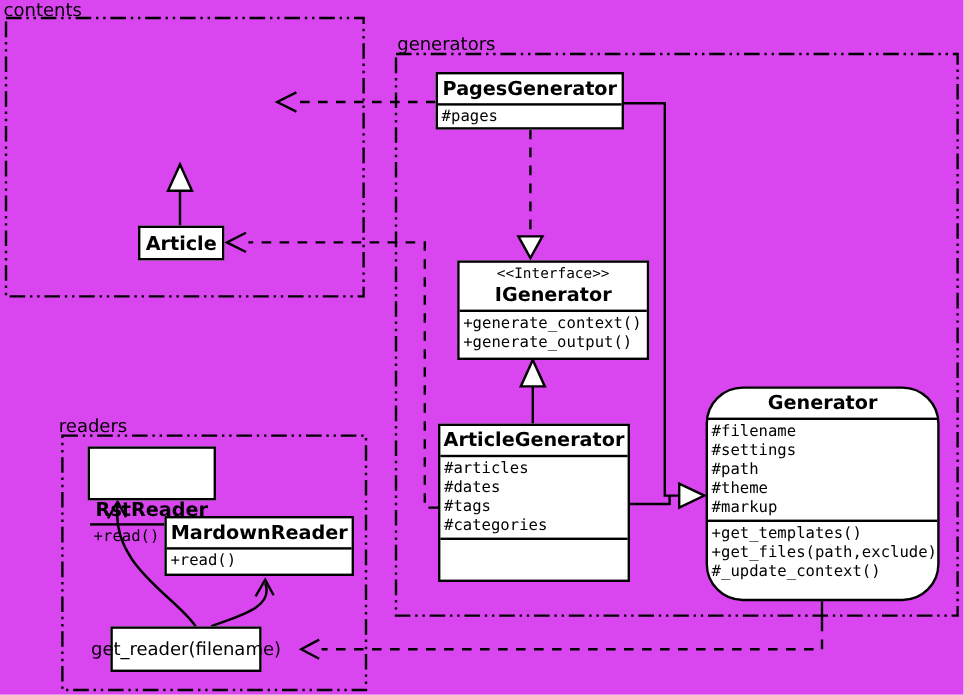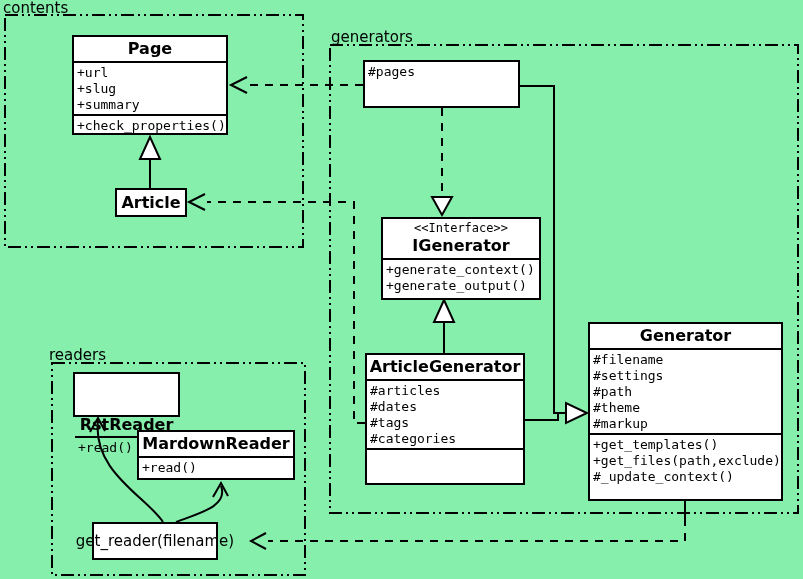--- a/index.html
+++ b/index.html
@@ -1,19 +1,19 @@
 <!DOCTYPE html>
 <html><head>
 <meta charset="utf-8">
 <style>
   html,body{margin:0;padding:0;background:#ffffff;}
   .canvas{
     position:relative;
     width:803px;height:579px;
-    background:#86efac;
+    background:#d946ef;
     font-family:"DejaVu Sans", sans-serif;
     overflow:hidden;
   }
   svg.layer{position:absolute;left:0;top:0;width:803px;height:579px;}
   .pkg-label{
     position:absolute;
     font:15px/17px "DejaVu Sans", sans-serif;
     color:#000;
     white-space:nowrap;
   }
@@ -97,37 +97,27 @@
     <polyline points="90,432 98,418 105,431"></polyline>
 
     <path d="M 176 522 C 196 514 229 507 221 486"></path>
     <polyline points="213,497 221,483 228,496"></polyline>
   </svg>
 
   <div class="pkg-label" style="left:3px;top:0px;">contents</div>
   <div class="pkg-label" style="left:331px;top:29px;">generators</div>
   <div class="pkg-label" style="left:49px;top:347px;">readers</div>
 
-  <div class="uml-class" style="left:72px;top:35px;width:156px;height:100px;">
-    <div class="uml-title">Page</div>
-    <div class="uml-sec">
-      <div class="uml-line">+url</div>
-      <div class="uml-line">+slug</div>
-      <div class="uml-line">+summary</div>
-    </div>
-    <div class="uml-sec last">
-      <div class="uml-line">+check_properties()</div>
-    </div>
-  </div>
 
   <div class="uml-class title-only" style="left:115px;top:188px;width:72px;height:29px;">
     <div class="uml-title">Article</div>
   </div>
 
   <div class="uml-class" style="left:363px;top:60px;width:157px;height:48px;">
+    <div class="uml-title">PagesGenerator</div>
     <div class="uml-sec last">
       <div class="uml-line">#pages</div>
     </div>
   </div>
 
   <div class="uml-class" style="left:381px;top:217px;width:160px;height:83px;">
     <div class="uml-stereotype">&lt;&lt;Interface&gt;&gt;</div>
     <div class="uml-title with-stereo">IGenerator</div>
     <div class="uml-sec last">
       <div class="uml-line">+generate_context()</div>
@@ -138,21 +128,21 @@
   <div class="uml-class" style="left:365px;top:353px;width:160px;height:132px;">
     <div class="uml-title">ArticleGenerator</div>
     <div class="uml-sec">
       <div class="uml-line">#articles</div>
       <div class="uml-line">#dates</div>
       <div class="uml-line">#tags</div>
       <div class="uml-line">#categories</div>
     </div>
   </div>
 
-  <div class="uml-class" style="left:588px;top:322px;width:195px;height:179px;">
+  <div class="uml-class" style="left:588px;top:322px;width:195px;height:179px;border-radius:31px;">
     <div class="uml-title">Generator</div>
     <div class="uml-sec">
       <div class="uml-line">#filename</div>
       <div class="uml-line">#settings</div>
       <div class="uml-line">#path</div>
       <div class="uml-line">#theme</div>
       <div class="uml-line">#markup</div>
     </div>
     <div class="uml-sec last">
       <div class="uml-line">+get_templates()</div>

